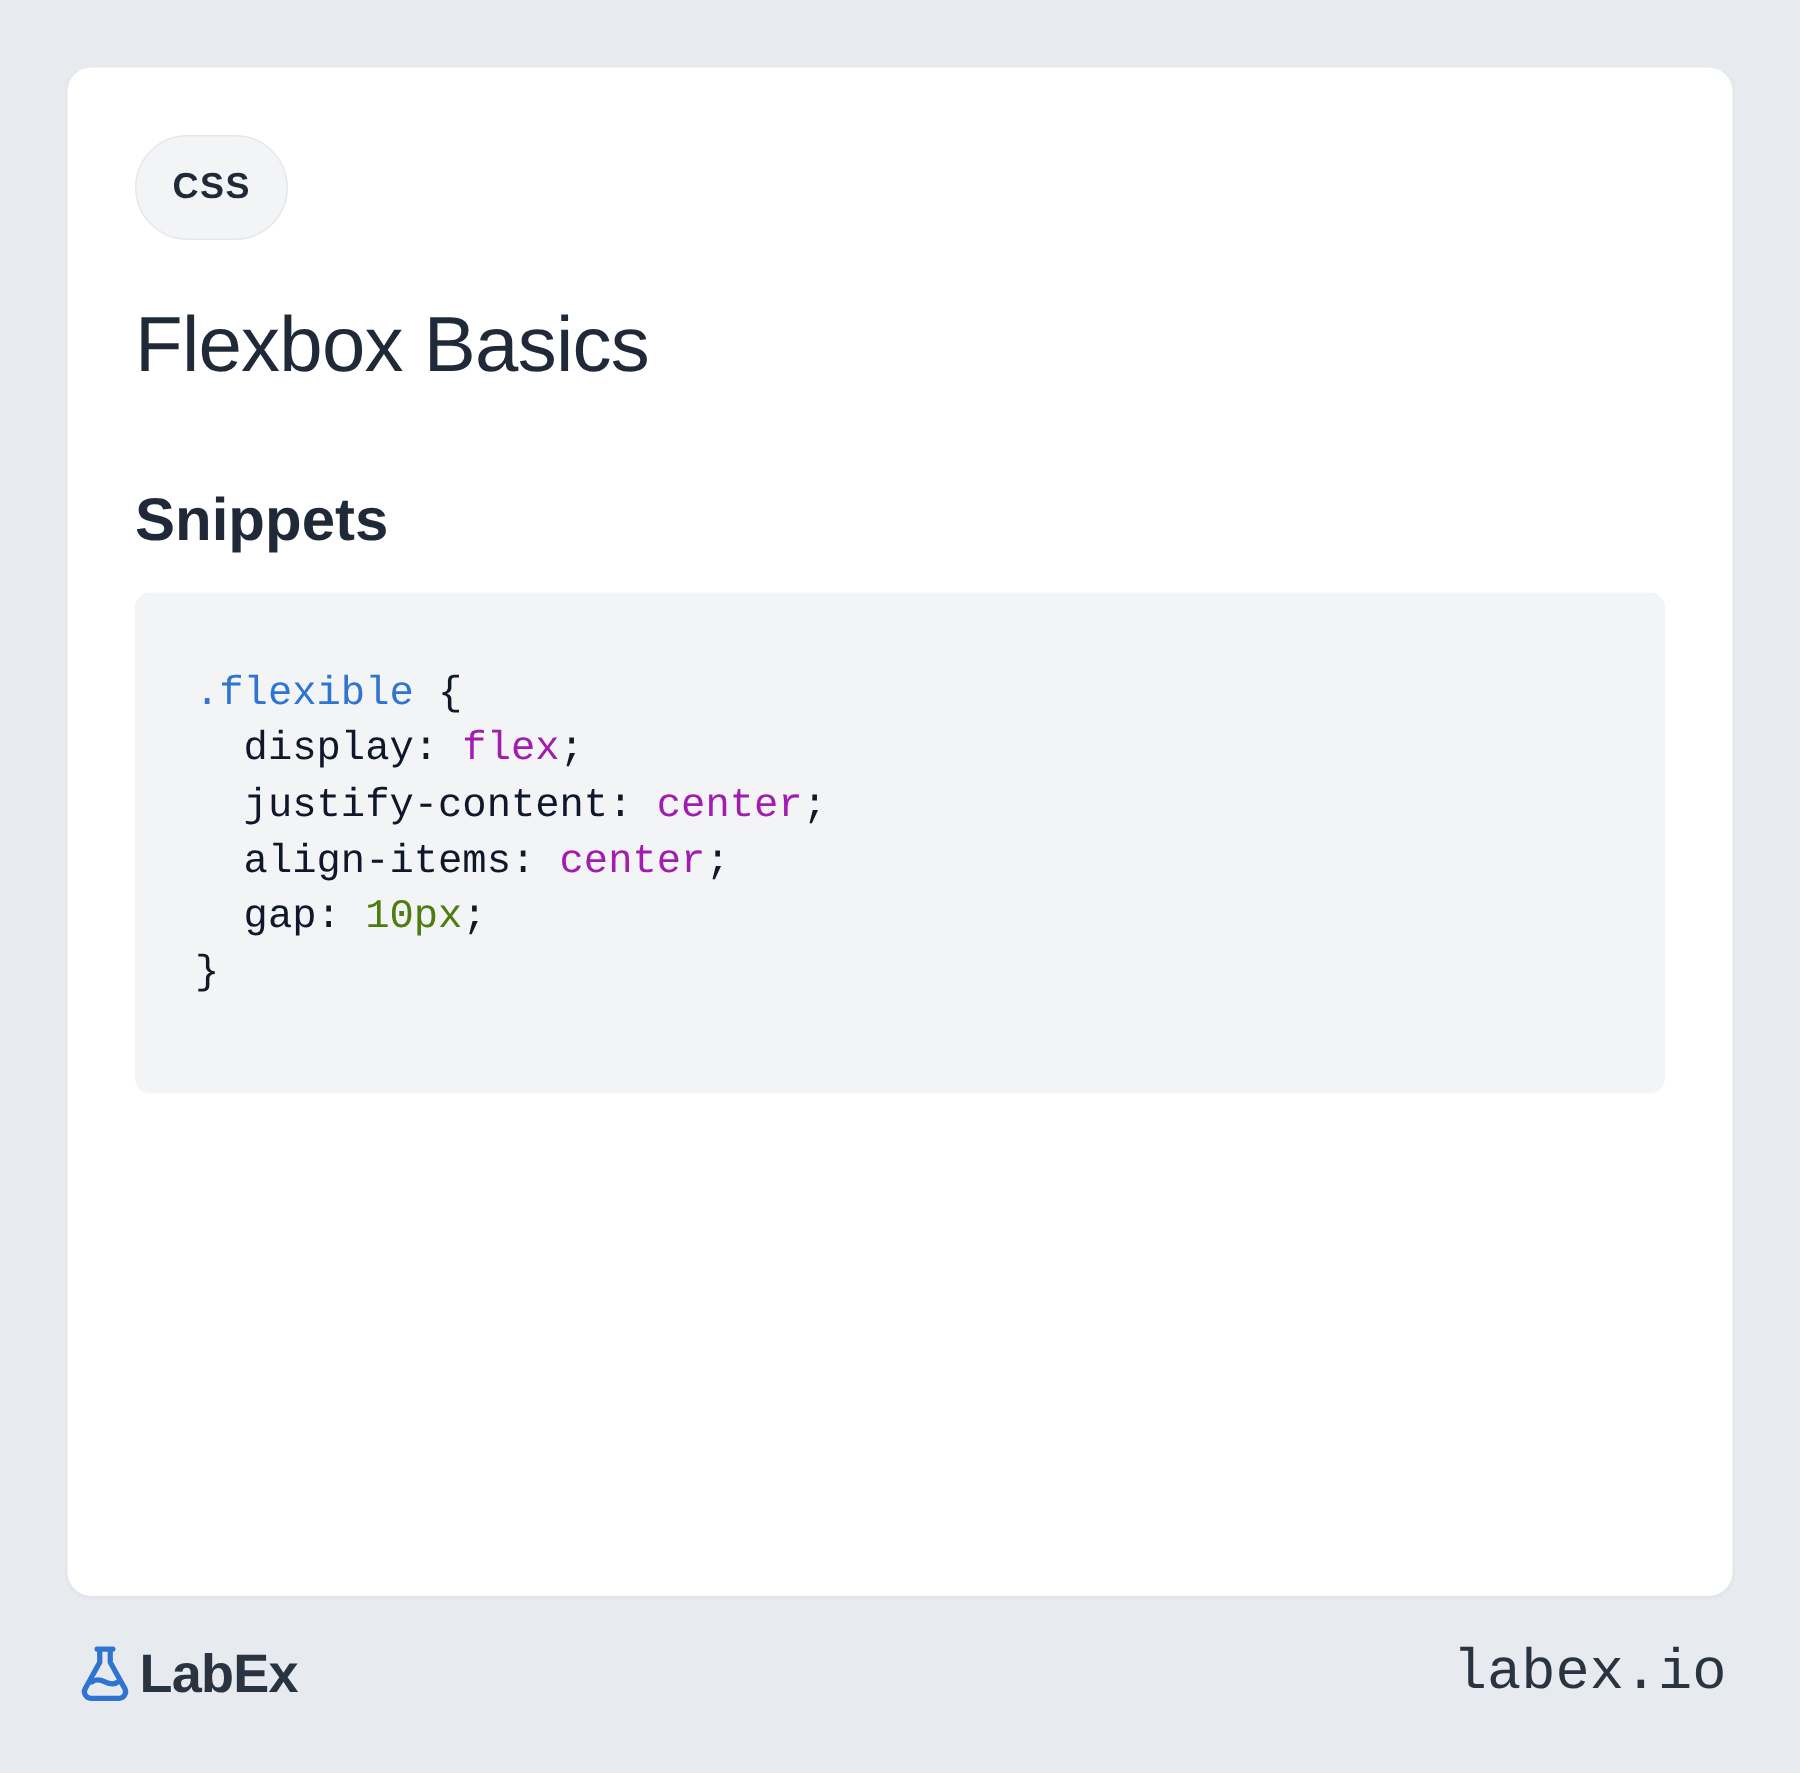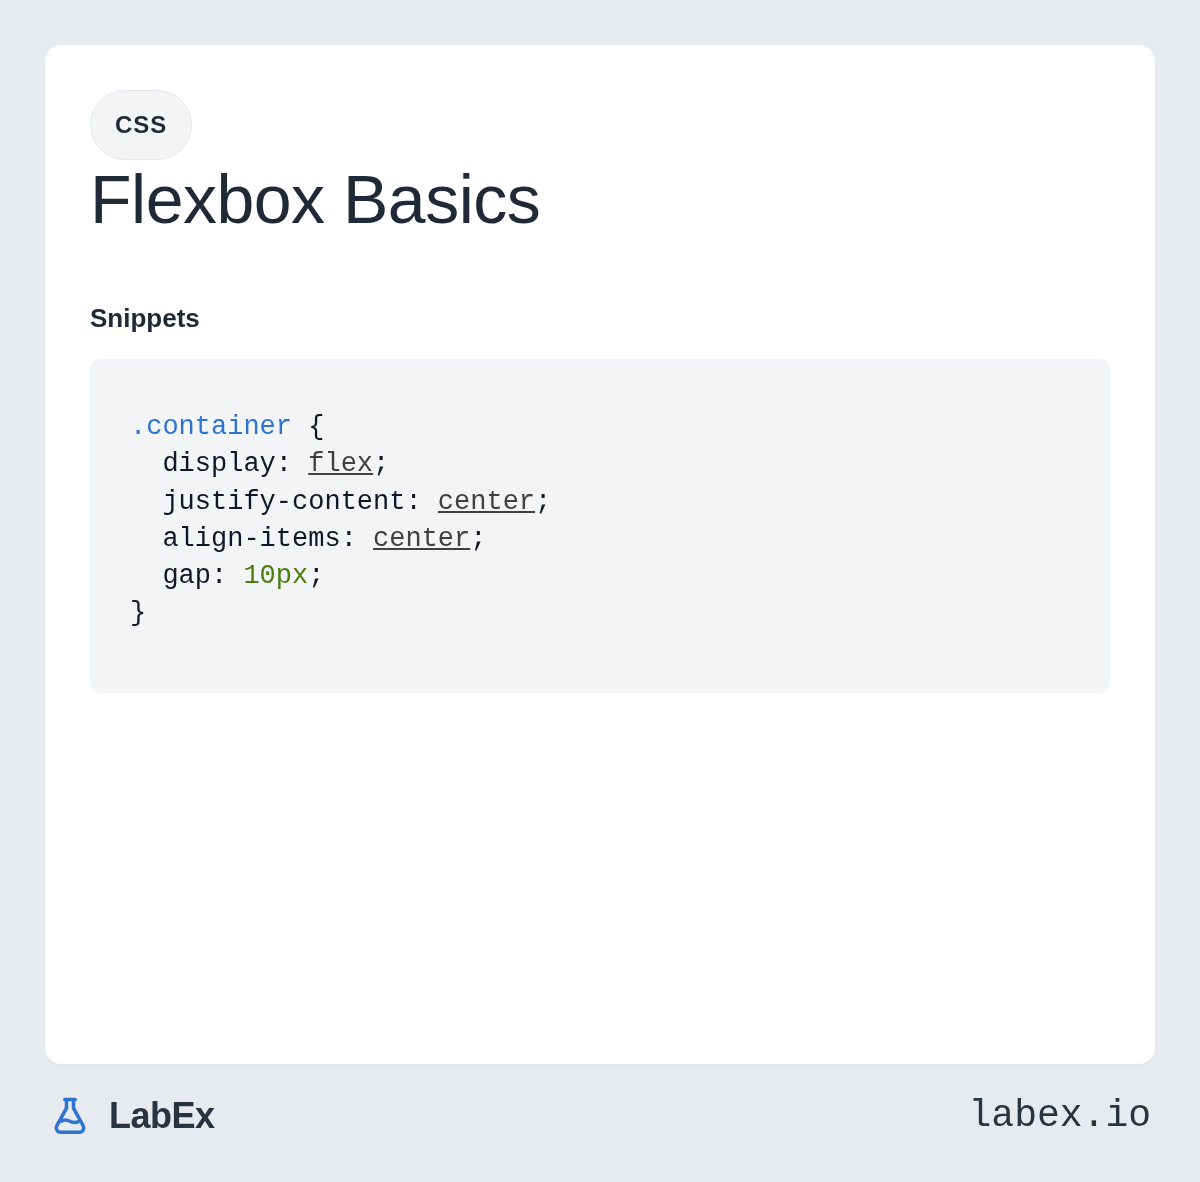--- a/index.html
+++ b/index.html
@@ -28,66 +28,67 @@
       background: #f3f4f6;
       border: 1px solid #e5e7eb;
       border-radius: 999px;
       padding: 20px 24px;
       font-size: 24px;
       font-weight: 600;
       color: #1f2937;
       letter-spacing: 1px;
     }
     .title {
-      font-size: 68px;
+      font-size: 52px;
       font-weight: 400;
       color: #1f2937;
+      margin-top: 40px;
       letter-spacing: -0.5px;
     }
     .description {
       font-family: "SFMono-Regular", Consolas, "Liberation Mono", Menlo, monospace;
       font-size: 28px;
       color: #4b5563;
       margin-top: 60px;
       line-height: 1.55;
     }
     .section-heading {
-      font-size: 26px;
+      font-size: 40px;
       font-weight: 600;
       color: #1f2937;
       margin-top: 65px;
     }
     .code-block {
       background: #f3f4f6;
       border-radius: 10px;
       padding: 50px 40px 60px 40px;
       margin-top: 25px;
       font-family: "SFMono-Regular", Consolas, "Liberation Mono", Menlo, monospace;
       font-size: 27px;
       line-height: 1.38;
       color: #111827;
       white-space: pre;
     }
     .tok-selector { color: #2f74d0; }
     .tok-property { color: #0f172a; }
     .tok-punct { color: #111827; }
-    .tok-value { color: #404040; text-decoration: underline; }
+    .tok-value { color: #a21caf; }
     .tok-number { color: #4d7c0f; }
 
     .footer {
       display: flex;
       justify-content: space-between;
       align-items: center;
       margin-top: 30px;
       padding: 0 4px;
     }
     .brand {
       display: flex;
       align-items: center;
-      gap: 18px;
+      gap: 2px;
       text-align: right;
     }
     .brand-text {
       font-size: 36px;
       font-weight: 700;
       color: #2a3441;
       letter-spacing: -0.5px;
     }
     .site-url {
       font-family: "SFMono-Regular", Consolas, "Liberation Mono", Menlo, monospace;
@@ -99,21 +100,21 @@
       height: 42px;
     }
   </style>
 </head>
 <body>
 
 <div class="card">
   <span class="badge">CSS</span>
   <h1 class="title">Flexbox Basics</h1>
   <h2 class="section-heading">Snippets</h2>
-  <pre class="code-block"><span class="tok-selector">.container</span><span class="tok-punct"> {</span>
+  <pre class="code-block"><span class="tok-selector">.flexible</span><span class="tok-punct"> {</span>
   <span class="tok-property">display</span><span class="tok-punct">: </span><span class="tok-value">flex</span><span class="tok-punct">;</span>
   <span class="tok-property">justify-content</span><span class="tok-punct">: </span><span class="tok-value">center</span><span class="tok-punct">;</span>
   <span class="tok-property">align-items</span><span class="tok-punct">: </span><span class="tok-value">center</span><span class="tok-punct">;</span>
   <span class="tok-property">gap</span><span class="tok-punct">: </span><span class="tok-number">10px</span><span class="tok-punct">;</span>
 <span class="tok-punct">}</span></pre>
 </div>
 
 <div class="footer">
   <div class="brand">
     <svg class="flask-icon" viewBox="0 0 48 48" fill="none">

